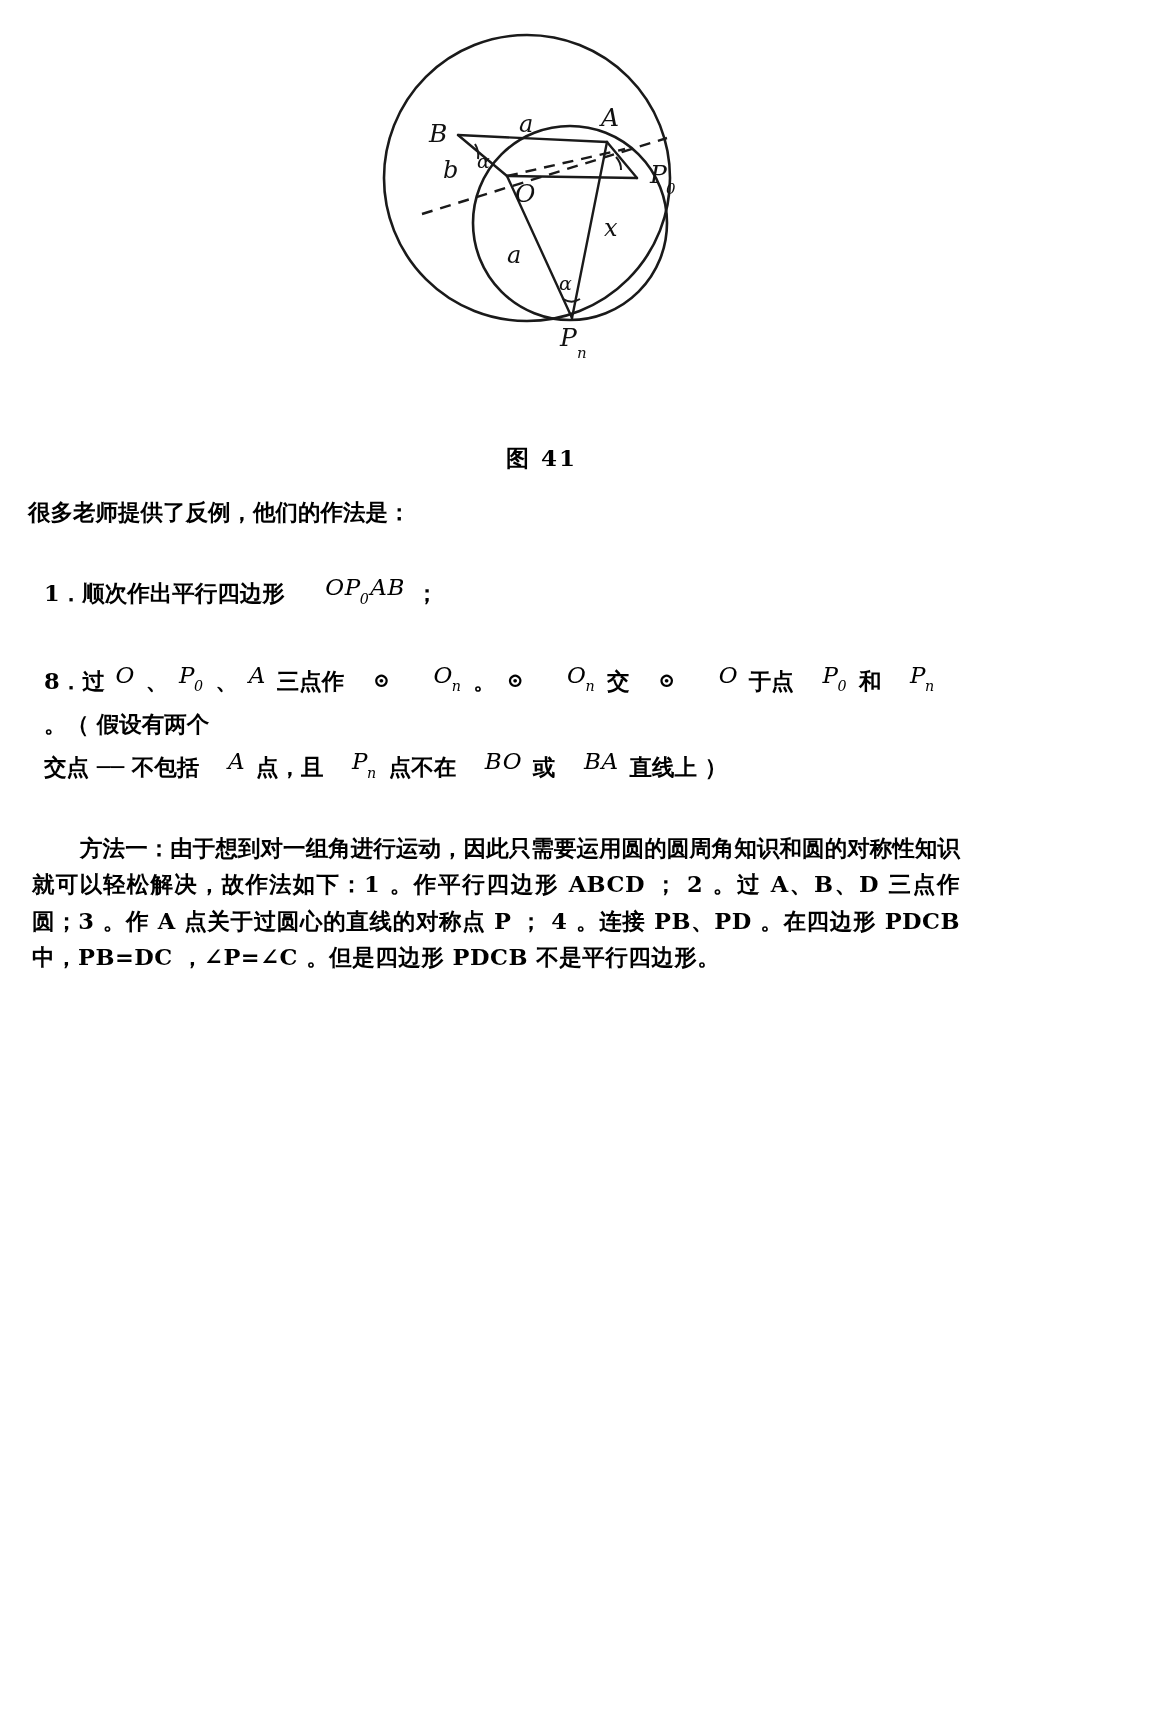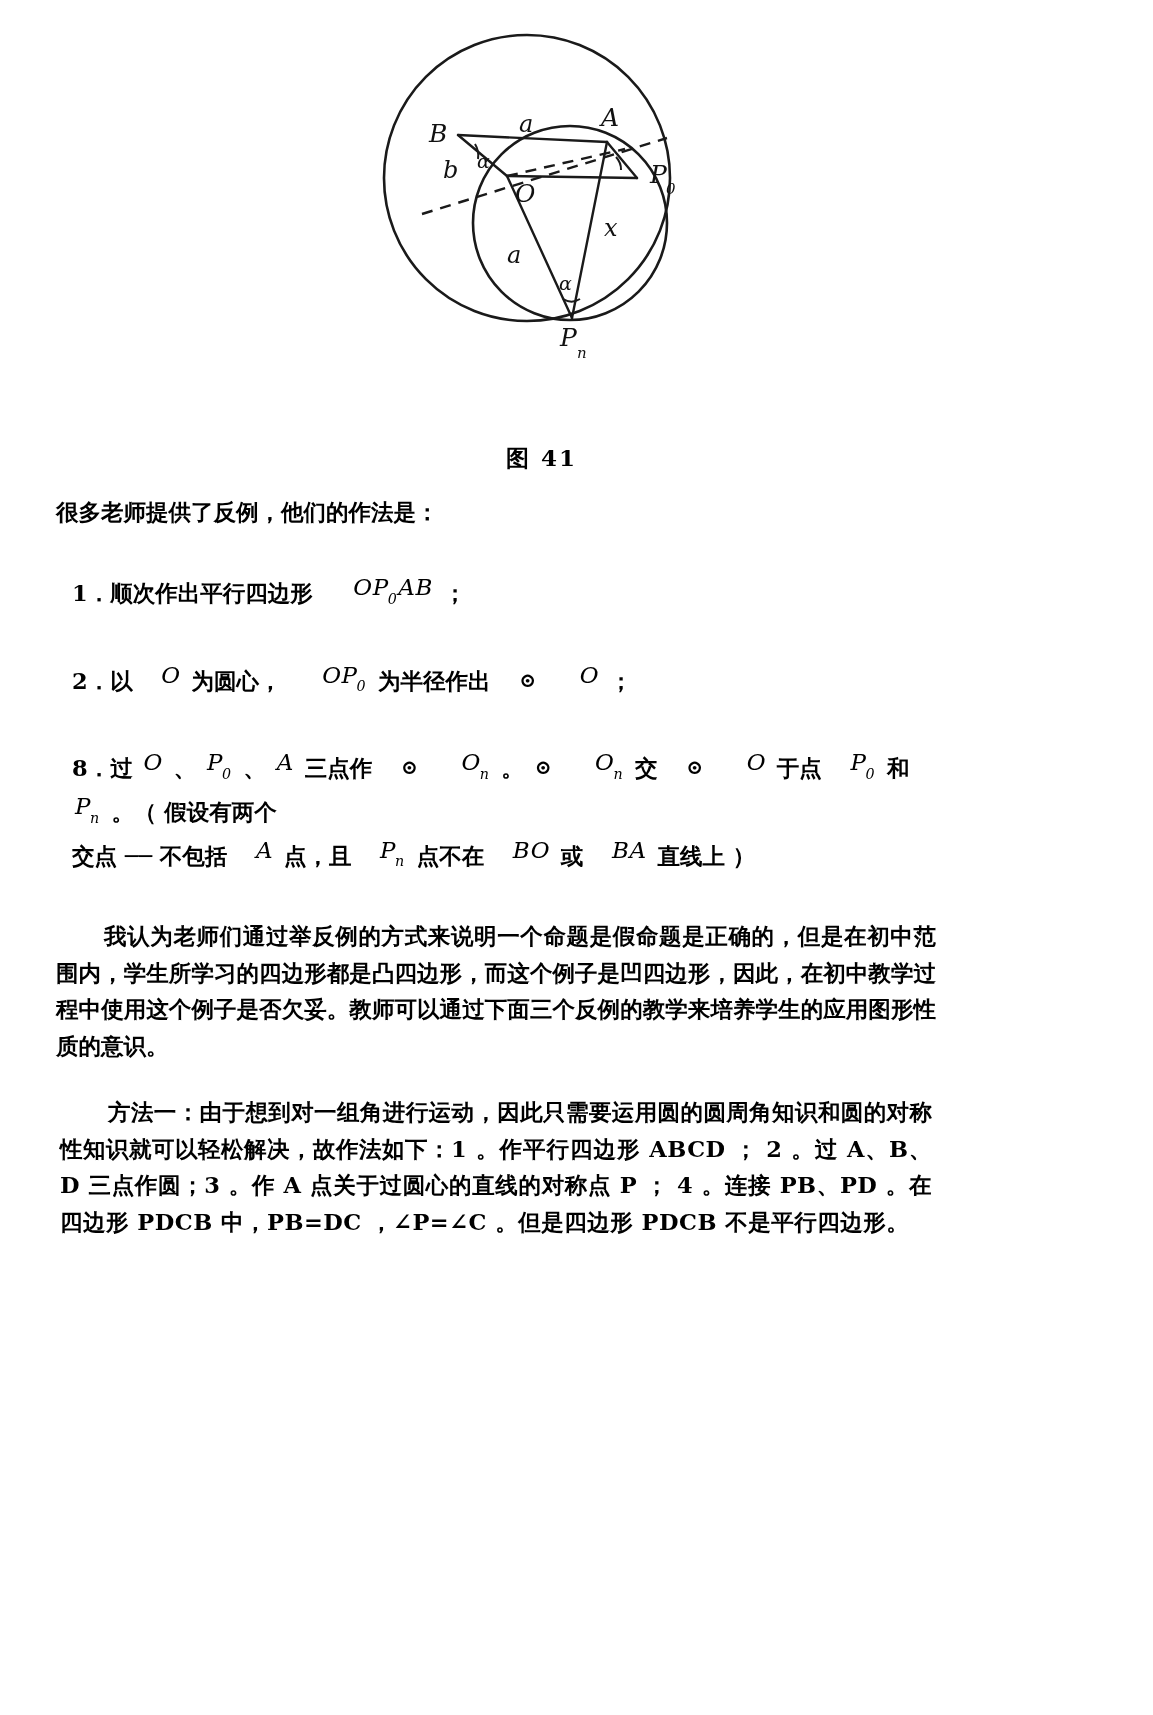--- a/index.html
+++ b/index.html
@@ -46,21 +46,21 @@
     font-size: 23px;
     letter-spacing: 2px;
   }
 
   
   .body-text {
     position: absolute;
     left: 0;
     top: 497px;
     width: 992px;
-    padding: 0 56px;
+    padding: 0 28px;
     box-sizing: border-box;
   }
 
   .lead-1 {
     margin: 0 0 44px 0;
     font-weight: bold;
     font-size: 22.5px;
   }
 
   .step {
@@ -203,34 +203,20 @@
 
     <p class="lead-1">很多老师提供了反例，他们的作法是：</p>
 
     <p class="step">
       <span>1．顺次作出平行四边形</span>
       <span class="gap-m"></span>
       <span class="mathitem"><span>OP</span><sub>0</sub><span>AB</span></span>
       <span>；</span>
     </p>
 
-    <p class="step">
-      <span>2．以</span>
-      <span class="gap-s"></span>
-      <span class="mathitem nosub">O</span>
-      <span>为圆心，</span>
-      <span class="gap-m"></span>
-      <span class="mathitem"><span>OP</span><sub>0</sub></span>
-      <span>为半径作出</span>
-      <span class="gap-s"></span>
-      <span class="odot">⊙</span>
-      <span class="gap-m"></span>
-      <span class="mathitem nosub">O</span>
-      <span>；</span>
-    </p>
 
     <p class="step two-line">
       <span>8．过</span>
       <span class="mathitem nosub">O</span>
       <span>、</span>
       <span class="mathitem"><span>P</span><sub>0</sub></span>
       <span>、</span>
       <span class="mathitem nosub">A</span>
       <span>三点作</span>
       <span class="gap-s"></span>
@@ -263,20 +249,19 @@
       <span>点不在</span>
       <span class="gap-s"></span>
       <span class="mathitem nosub">BO</span>
       <span>或</span>
       <span class="gap-s"></span>
       <span class="mathitem nosub">BA</span>
       <span>直线上 ）</span>
     </p>
 
 
-    <p class="para-block indent2">我认为老师们通过举反例的方式来说明一个命题是假命题是正确的，但是在初中范围内，学生所学习的四边形都是凸四边形，而这个例子是凹四边形，因此，在初中教学过程中使用这个例子是否欠妥。教师可以通过下面三个反例的教学来培养学生的应用图形性质的意识。</p>
 
     <p class="para-mixed indent2">
       <span>方法一：</span><span>由于想到对一组角进行运动，因此只需要运用圆的圆周角知识和圆的对称性知识就可以轻松解决，故作法如下：</span><span class="latin">1 。作平行四边形 ABCD ； 2 。过 A、B、D 三点作圆；3 。作 A 点关于过圆心的直线的对称点 P ； 4 。连接 PB、PD 。在四边形 PDCB 中，PB=DC ，∠P=∠C 。但是四边形 PDCB 不是平行四边形。</span>
     </p>
 
   </div>
 </div>
 
 </body></html>

